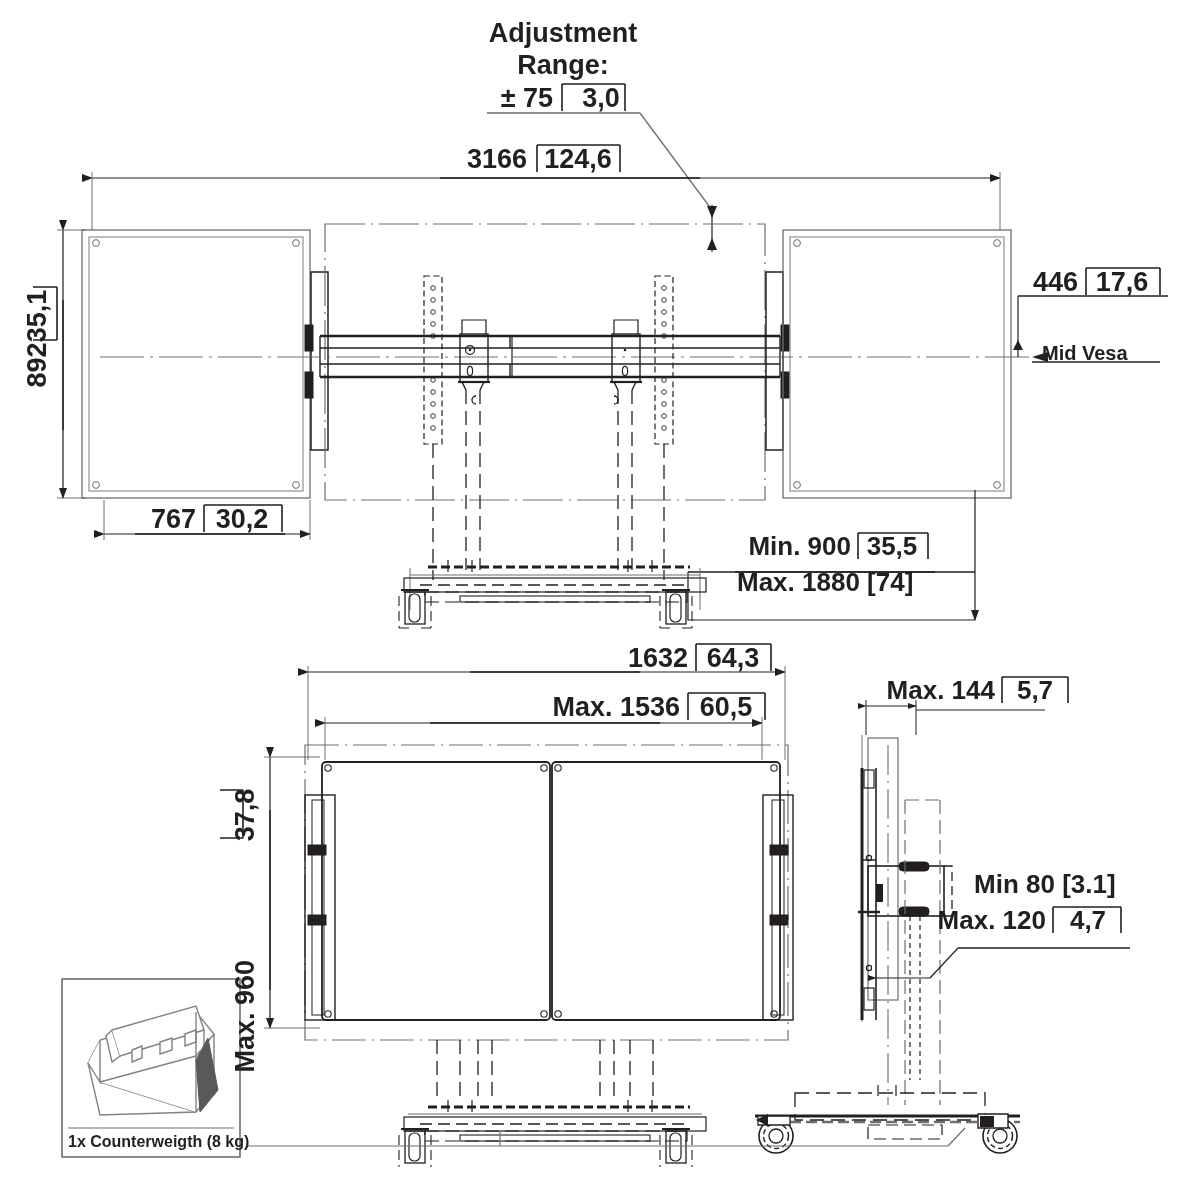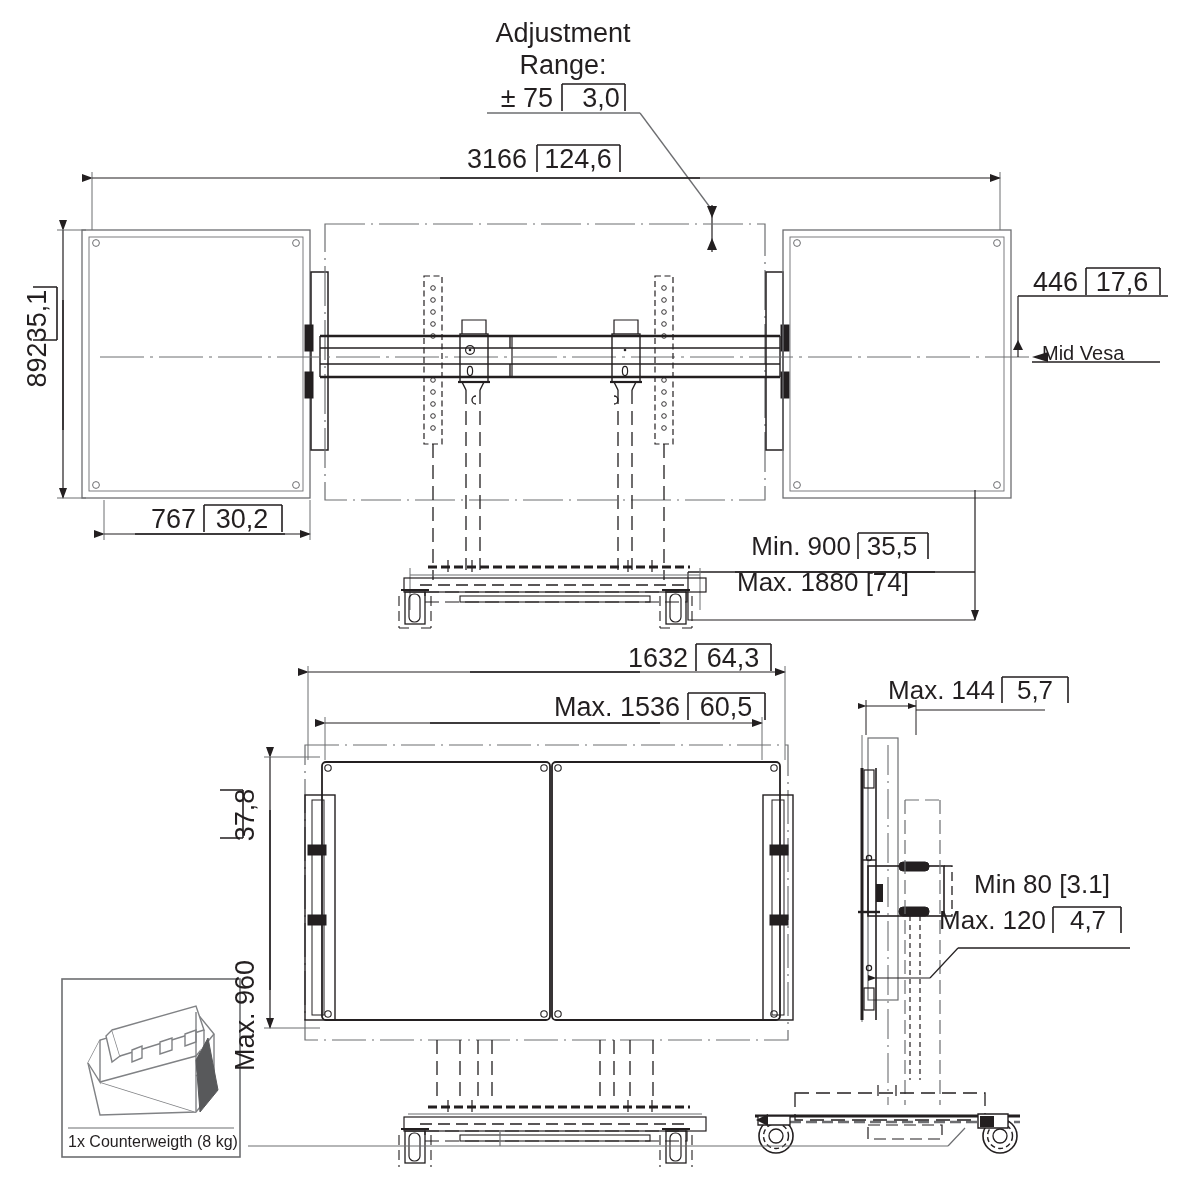--- a/index.html
+++ b/index.html
@@ -1,17 +1,17 @@
 <!DOCTYPE html>
 <html><head>
 <meta charset="utf-8">
 <style>
   html,body{margin:0;padding:0;background:#ffffff;}
   body{width:1200px;height:1200px;overflow:hidden;font-family:"Liberation Sans",sans-serif;}
-  #stage{position:relative;width:1200px;height:1200px;background:#fff;}
+  #stage{position:relative;width:1200px;height:1200px;background:#fff;font-weight:bold;}
   svg{display:block;}
   .dim-txt{font-family:"Liberation Sans",sans-serif;fill:#231f20;}
 </style>
 </head>
 <body>
 
 <div id="stage">
 <svg width="1200" height="1200" viewBox="0 0 1200 1200">
   <defs>
     <marker id="ar" markerWidth="12" markerHeight="12" refX="10" refY="4" orient="auto" markerUnits="userSpaceOnUse">

